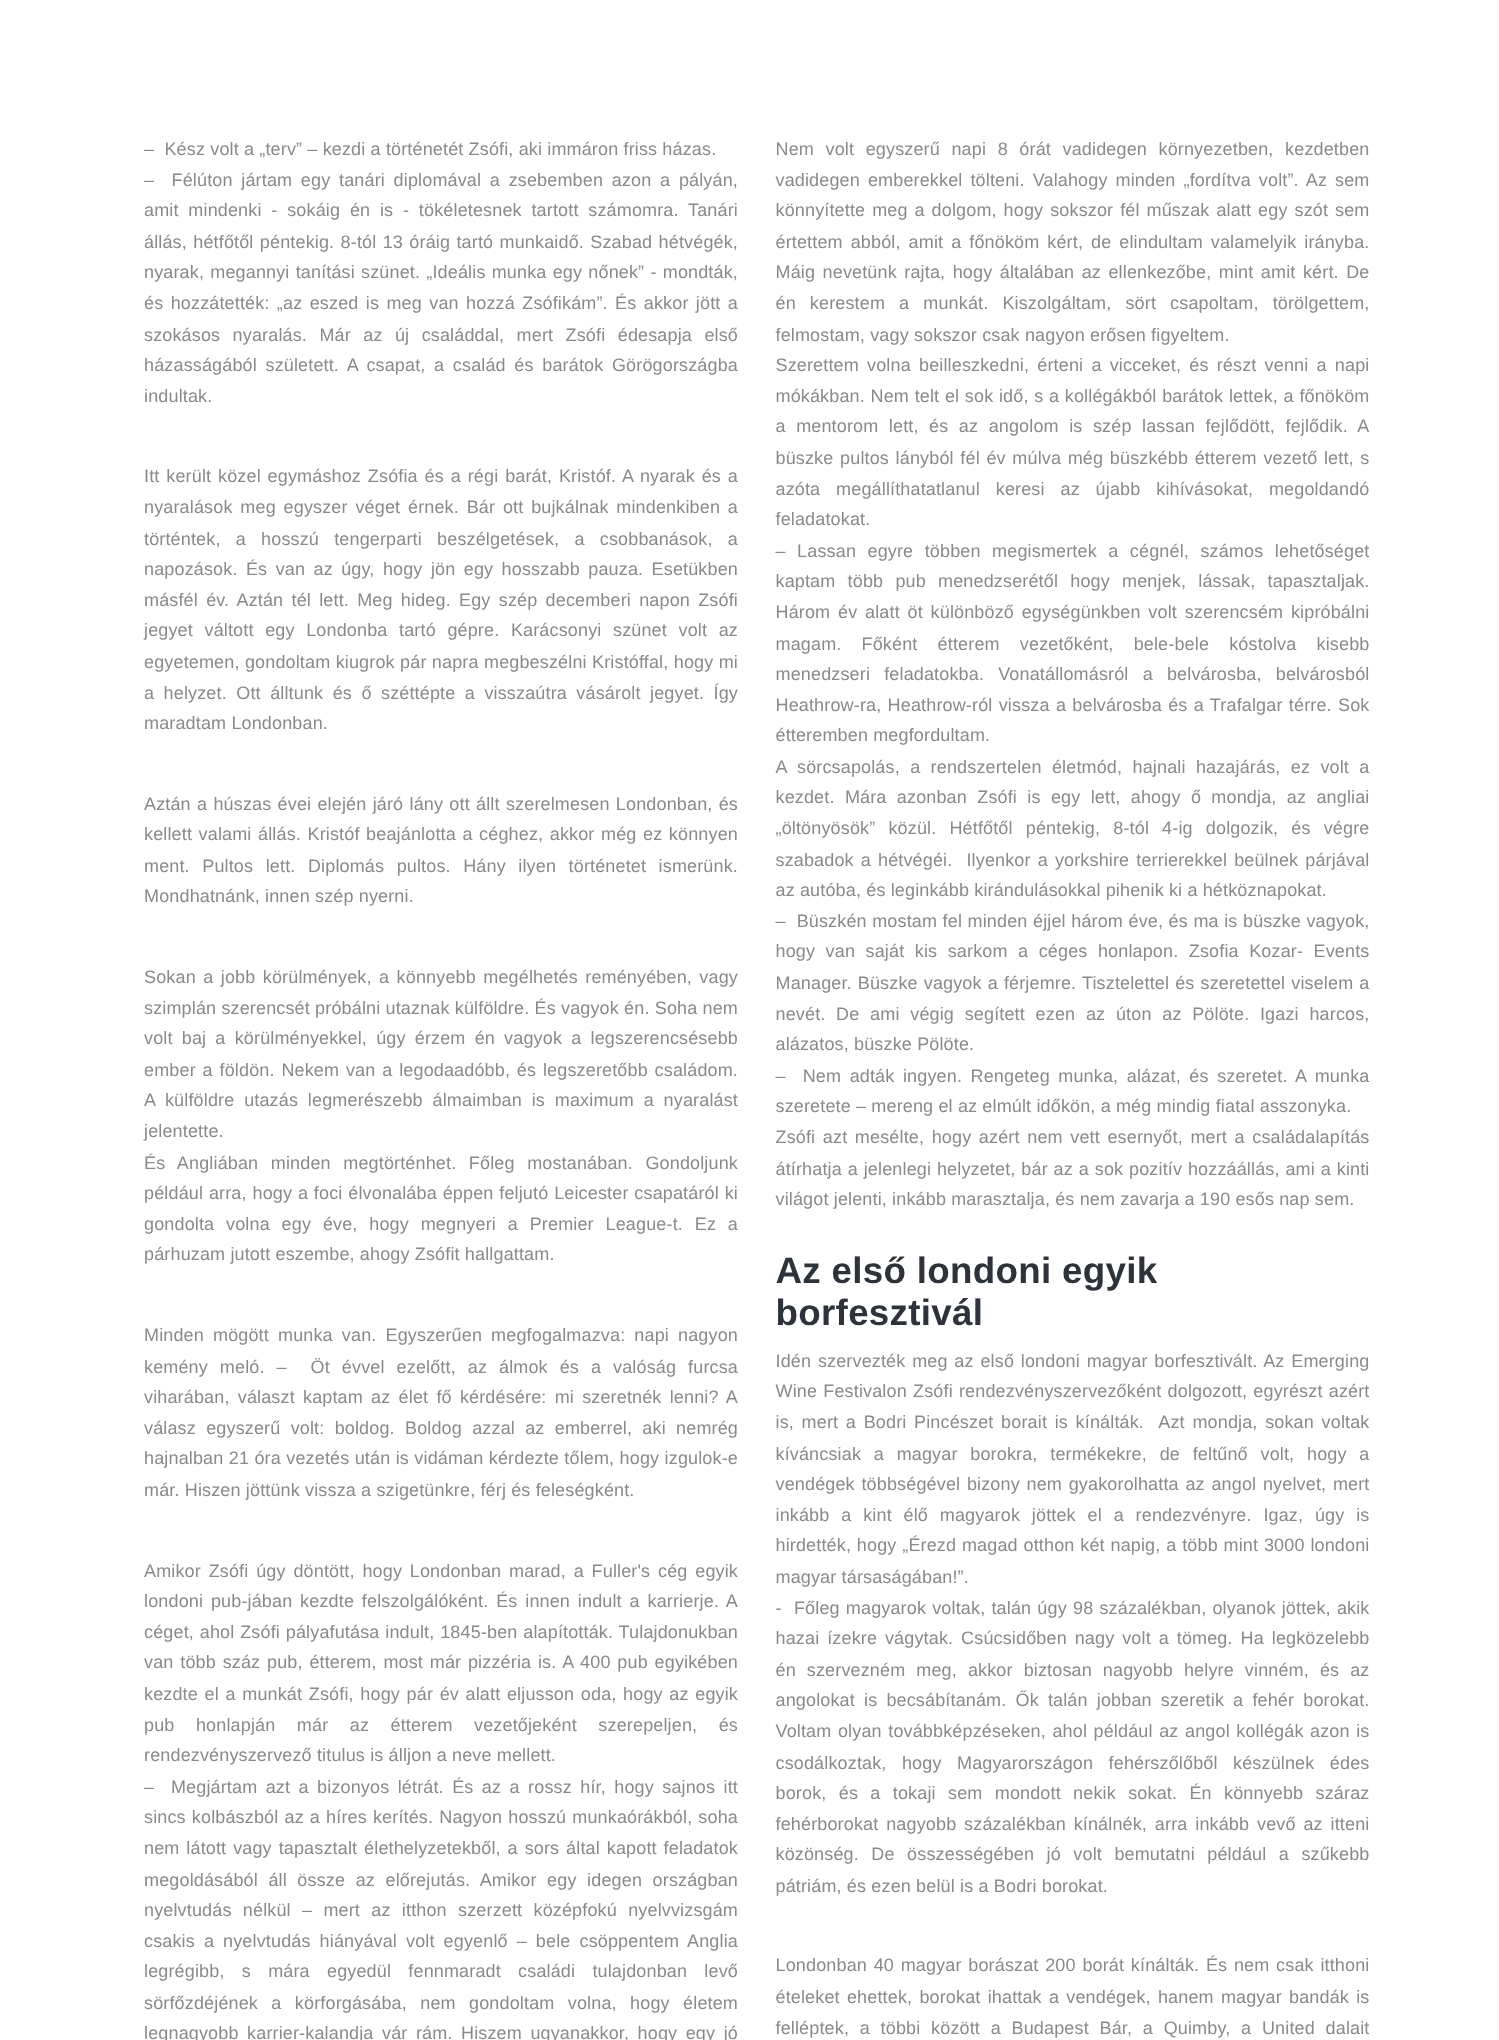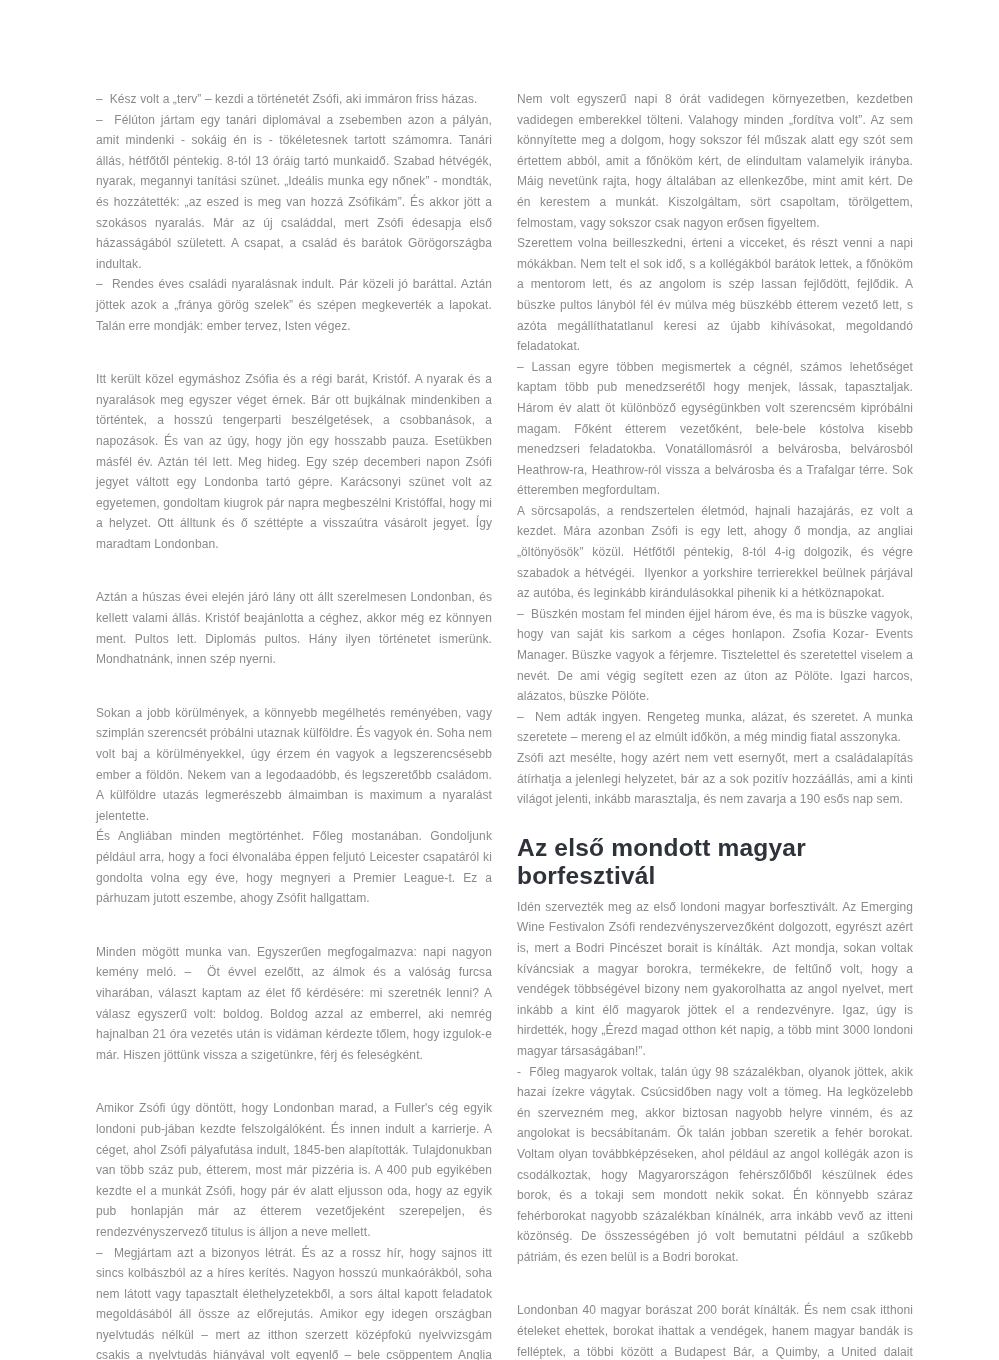--- a/index.html
+++ b/index.html
@@ -51,38 +51,37 @@
 </style>
 </head>
 <body>
 
 <div class="page">
   <div class="columns">
 
     <div class="col">
       <p class="para">–&nbsp;&nbsp;Kész volt a „terv” – kezdi a történetét Zsófi, aki immáron friss házas.</p>
       <p class="para">–&nbsp;&nbsp;Félúton jártam egy tanári diplomával a zsebemben azon a pályán, amit mindenki - sokáig én is - tökéletesnek tartott számomra. Tanári állás, hétfőtől péntekig. 8-tól 13 óráig tartó munkaidő. Szabad hétvégék, nyarak, megannyi tanítási szünet. „Ideális munka egy nőnek” - mondták, és hozzátették: „az eszed is meg van hozzá Zsófikám”. És akkor jött a szokásos nyaralás. Már az új családdal, mert Zsófi édesapja első házasságából született. A csapat, a család és barátok Görögországba indultak.</p>
-      <p class="para">–&nbsp;&nbsp;Rendes éves családi nyaralásnak indult. Pár közeli jó baráttal. Aztán jöttek azok a „fránya görög szelek” és szépen megkeverték a lapokat. Talán erre mondják: ember tervez, Isten végez.</p>
       <p class="para gap-before">Itt került közel egymáshoz Zsófia és a régi barát, Kristóf. A nyarak és a nyaralások meg egyszer véget érnek. Bár ott bujkálnak mindenkiben a történtek, a hosszú tengerparti beszélgetések, a csobbanások, a napozások. És van az úgy, hogy jön egy hosszabb pauza. Esetükben másfél év. Aztán tél lett. Meg hideg. Egy szép decemberi napon Zsófi jegyet váltott egy Londonba tartó gépre. Karácsonyi szünet volt az egyetemen, gondoltam kiugrok pár napra megbeszélni Kristóffal, hogy mi a helyzet. Ott álltunk és ő széttépte a visszaútra vásárolt jegyet. Így maradtam Londonban.</p>
       <p class="para gap-before">Aztán a húszas évei elején járó lány ott állt szerelmesen Londonban, és kellett valami állás. Kristóf beajánlotta a céghez, akkor még ez könnyen ment. Pultos lett. Diplomás pultos. Hány ilyen történetet ismerünk. Mondhatnánk, innen szép nyerni.</p>
       <p class="para gap-before">Sokan a jobb körülmények, a könnyebb megélhetés reményében, vagy szimplán szerencsét próbálni utaznak külföldre. És vagyok én. Soha nem volt baj a körülményekkel, úgy érzem én vagyok a legszerencsésebb ember a földön. Nekem van a legodaadóbb, és legszeretőbb családom. A külföldre utazás legmerészebb álmaimban is maximum a nyaralást jelentette.</p>
       <p class="para">És Angliában minden megtörténhet. Főleg mostanában. Gondoljunk például arra, hogy a foci élvonalába éppen feljutó Leicester csapatáról ki gondolta volna egy éve, hogy megnyeri a Premier League-t. Ez a párhuzam jutott eszembe, ahogy Zsófit hallgattam.</p>
       <p class="para gap-before">Minden mögött munka van. Egyszerűen megfogalmazva: napi nagyon kemény meló. –&nbsp;&nbsp;Öt évvel ezelőtt, az álmok és a valóság furcsa viharában, választ kaptam az élet fő kérdésére: mi szeretnék lenni? A válasz egyszerű volt: boldog. Boldog azzal az emberrel, aki nemrég hajnalban 21 óra vezetés után is vidáman kérdezte tőlem, hogy izgulok-e már. Hiszen jöttünk vissza a szigetünkre, férj és feleségként.</p>
       <p class="para gap-before">Amikor Zsófi úgy döntött, hogy Londonban marad, a Fuller's cég egyik londoni pub-jában kezdte felszolgálóként. És innen indult a karrierje. A céget, ahol Zsófi pályafutása indult, 1845-ben alapították. Tulajdonukban van több száz pub, étterem, most már pizzéria is. A 400 pub egyikében kezdte el a munkát Zsófi, hogy pár év alatt eljusson oda, hogy az egyik pub honlapján már az étterem vezetőjeként szerepeljen, és rendezvényszervező titulus is álljon a neve mellett.</p>
       <p class="para">–&nbsp;&nbsp;Megjártam azt a bizonyos létrát. És az a rossz hír, hogy sajnos itt sincs kolbászból az a híres kerítés. Nagyon hosszú munkaórákból, soha nem látott vagy tapasztalt élethelyzetekből, a sors által kapott feladatok megoldásából áll össze az előrejutás. Amikor egy idegen országban nyelvtudás nélkül – mert az itthon szerzett középfokú nyelvvizsgám csakis a nyelvtudás hiányával volt egyenlő – bele csöppentem Anglia legrégibb, s mára egyedül fennmaradt családi tulajdonban levő sörfőzdéjének a körforgásába, nem gondoltam volna, hogy életem legnagyobb karrier-kalandja vár rám. Hiszem ugyanakkor, hogy egy jó döntés vonzza a többit.</p>
     </div>
 
     <div class="col">
       <p class="para">Nem volt egyszerű napi 8 órát vadidegen környezetben, kezdetben vadidegen emberekkel tölteni. Valahogy minden „fordítva volt”. Az sem könnyítette meg a dolgom, hogy sokszor fél műszak alatt egy szót sem értettem abból, amit a főnököm kért, de elindultam valamelyik irányba. Máig nevetünk rajta, hogy általában az ellenkezőbe, mint amit kért. De én kerestem a munkát. Kiszolgáltam, sört csapoltam, törölgettem, felmostam, vagy sokszor csak nagyon erősen figyeltem.</p>
       <p class="para">Szerettem volna beilleszkedni, érteni a vicceket, és részt venni a napi mókákban. Nem telt el sok idő, s a kollégákból barátok lettek, a főnököm a mentorom lett, és az angolom is szép lassan fejlődött, fejlődik. A büszke pultos lányból fél év múlva még büszkébb étterem vezető lett, s azóta megállíthatatlanul keresi az újabb kihívásokat, megoldandó feladatokat.</p>
       <p class="para">– Lassan egyre többen megismertek a cégnél, számos lehetőséget kaptam több pub menedzserétől hogy menjek, lássak, tapasztaljak. Három év alatt öt különböző egységünkben volt szerencsém kipróbálni magam. Főként étterem vezetőként, bele-bele kóstolva kisebb menedzseri feladatokba. Vonatállomásról a belvárosba, belvárosból Heathrow-ra, Heathrow-ról vissza a belvárosba és a Trafalgar térre. Sok étteremben megfordultam.</p>
       <p class="para">A sörcsapolás, a rendszertelen életmód, hajnali hazajárás, ez volt a kezdet. Mára azonban Zsófi is egy lett, ahogy ő mondja, az angliai „öltönyösök” közül. Hétfőtől péntekig, 8-tól 4-ig dolgozik, és végre szabadok a hétvégéi.&nbsp; Ilyenkor a yorkshire terrierekkel beülnek párjával az autóba, és leginkább kirándulásokkal pihenik ki a hétköznapokat.</p>
       <p class="para">–&nbsp;&nbsp;Büszkén mostam fel minden éjjel három éve, és ma is büszke vagyok, hogy van saját kis sarkom a céges honlapon. Zsofia Kozar- Events Manager. Büszke vagyok a férjemre. Tisztelettel és szeretettel viselem a nevét. De ami végig segített ezen az úton az Pölöte. Igazi harcos, alázatos, büszke Pölöte.</p>
       <p class="para">–&nbsp;&nbsp;Nem adták ingyen. Rengeteg munka, alázat, és szeretet. A munka szeretete – mereng el az elmúlt időkön, a még mindig fiatal asszonyka.</p>
       <p class="para">Zsófi azt mesélte, hogy azért nem vett esernyőt, mert a családalapítás átírhatja a jelenlegi helyzetet, bár az a sok pozitív hozzáállás, ami a kinti világot jelenti, inkább marasztalja, és nem zavarja a 190 esős nap sem.</p>
-      <h2 class="section-heading">Az első mondott magyar borfesztivál</h2>
+      <h2 class="section-heading">Az első londoni egyik borfesztivál</h2>
       <p class="para">Idén szervezték meg az első londoni magyar borfesztivált. Az Emerging Wine Festivalon Zsófi rendezvényszervezőként dolgozott, egyrészt azért is, mert a Bodri Pincészet borait is kínálták.&nbsp; Azt mondja, sokan voltak kíváncsiak a magyar borokra, termékekre, de feltűnő volt, hogy a vendégek többségével bizony nem gyakorolhatta az angol nyelvet, mert inkább a kint élő magyarok jöttek el a rendezvényre. Igaz, úgy is hirdették, hogy „Érezd magad otthon két napig, a több mint 3000 londoni magyar társaságában!”.</p>
       <p class="para">-&nbsp;&nbsp;Főleg magyarok voltak, talán úgy 98 százalékban, olyanok jöttek, akik hazai ízekre vágytak. Csúcsidőben nagy volt a tömeg. Ha legközelebb én szervezném meg, akkor biztosan nagyobb helyre vinném, és az angolokat is becsábítanám. Ők talán jobban szeretik a fehér borokat. Voltam olyan továbbképzéseken, ahol például az angol kollégák azon is csodálkoztak, hogy Magyarországon fehérszőlőből készülnek édes borok, és a tokaji sem mondott nekik sokat. Én könnyebb száraz fehérborokat nagyobb százalékban kínálnék, arra inkább vevő az itteni közönség. De összességében jó volt bemutatni például a szűkebb pátriám, és ezen belül is a Bodri borokat.</p>
       <p class="para gap-before">Londonban 40 magyar borászat 200 borát kínálták. És nem csak itthoni ételeket ehettek, borokat ihattak a vendégek, hanem magyar bandák is felléptek, a többi között a Budapest Bár, a Quimby, a United dalait dúdolhatták az idegenbe szakadt honfitársaink.</p>
     </div>
 
   </div>
 </div>
 
 </body></html>

